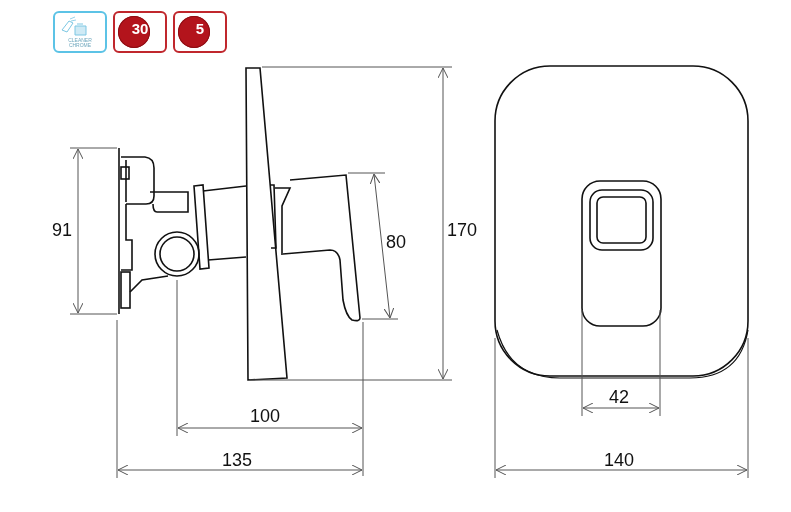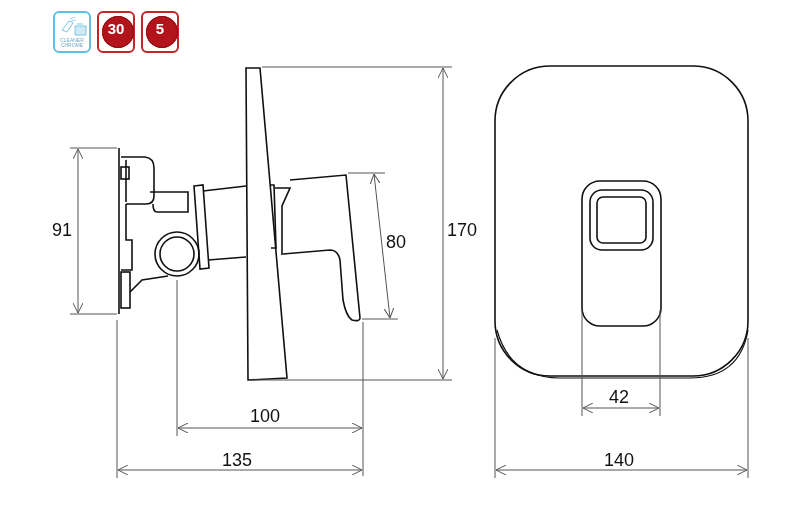--- a/index.html
+++ b/index.html
@@ -1,18 +1,18 @@
 <!DOCTYPE html>
 <html><head>
   <meta charset="utf-8">
   <style>
     html, body { margin: 0; padding: 0; background: #ffffff; }
     body { width: 791px; height: 512px; position: relative; overflow: hidden; font-family: "Liberation Sans", sans-serif; }
     .badges { position: absolute; left: 53px; top: 11px; display: flex; gap: 6px; }
-    .badge { width: 38px; height: 42px; box-sizing: border-box; border-radius: 6px; position: relative; }
+    .badge { width: 54px; height: 42px; box-sizing: border-box; border-radius: 6px; position: relative; }
     .badge-clean { border: 2px solid #5cc3e6; background: #fff; }
     .badge-clean .lbl { position: absolute; bottom: 3px; left: 0; right: 0; text-align: center; font-size: 5px; line-height: 5px; color: #6fa7bd; font-family: "Liberation Sans", sans-serif; }
     .badge-clean svg { position: absolute; left: 4px; top: 3px; }
     .badge-seal { border: 2px solid #c0272d; background: #fff; }
     .seal { position: absolute; left: 3px; top: 3px; width: 32px; height: 32px; border-radius: 50%; background: #b3141c; box-shadow: 0 0 0 1px #8e0d13 inset; }
     .seal-text { position: absolute; left: 0; right: 0; top: 7px; text-align: center; color: #fff; font-weight: bold; font-size: 15px; font-family: "Liberation Sans", sans-serif; }
     svg.drawing { position: absolute; left: 0; top: 0; }
     .dim { font-family: "Liberation Sans", sans-serif; font-size: 18px; fill: #111; }
   </style>
 </head>

